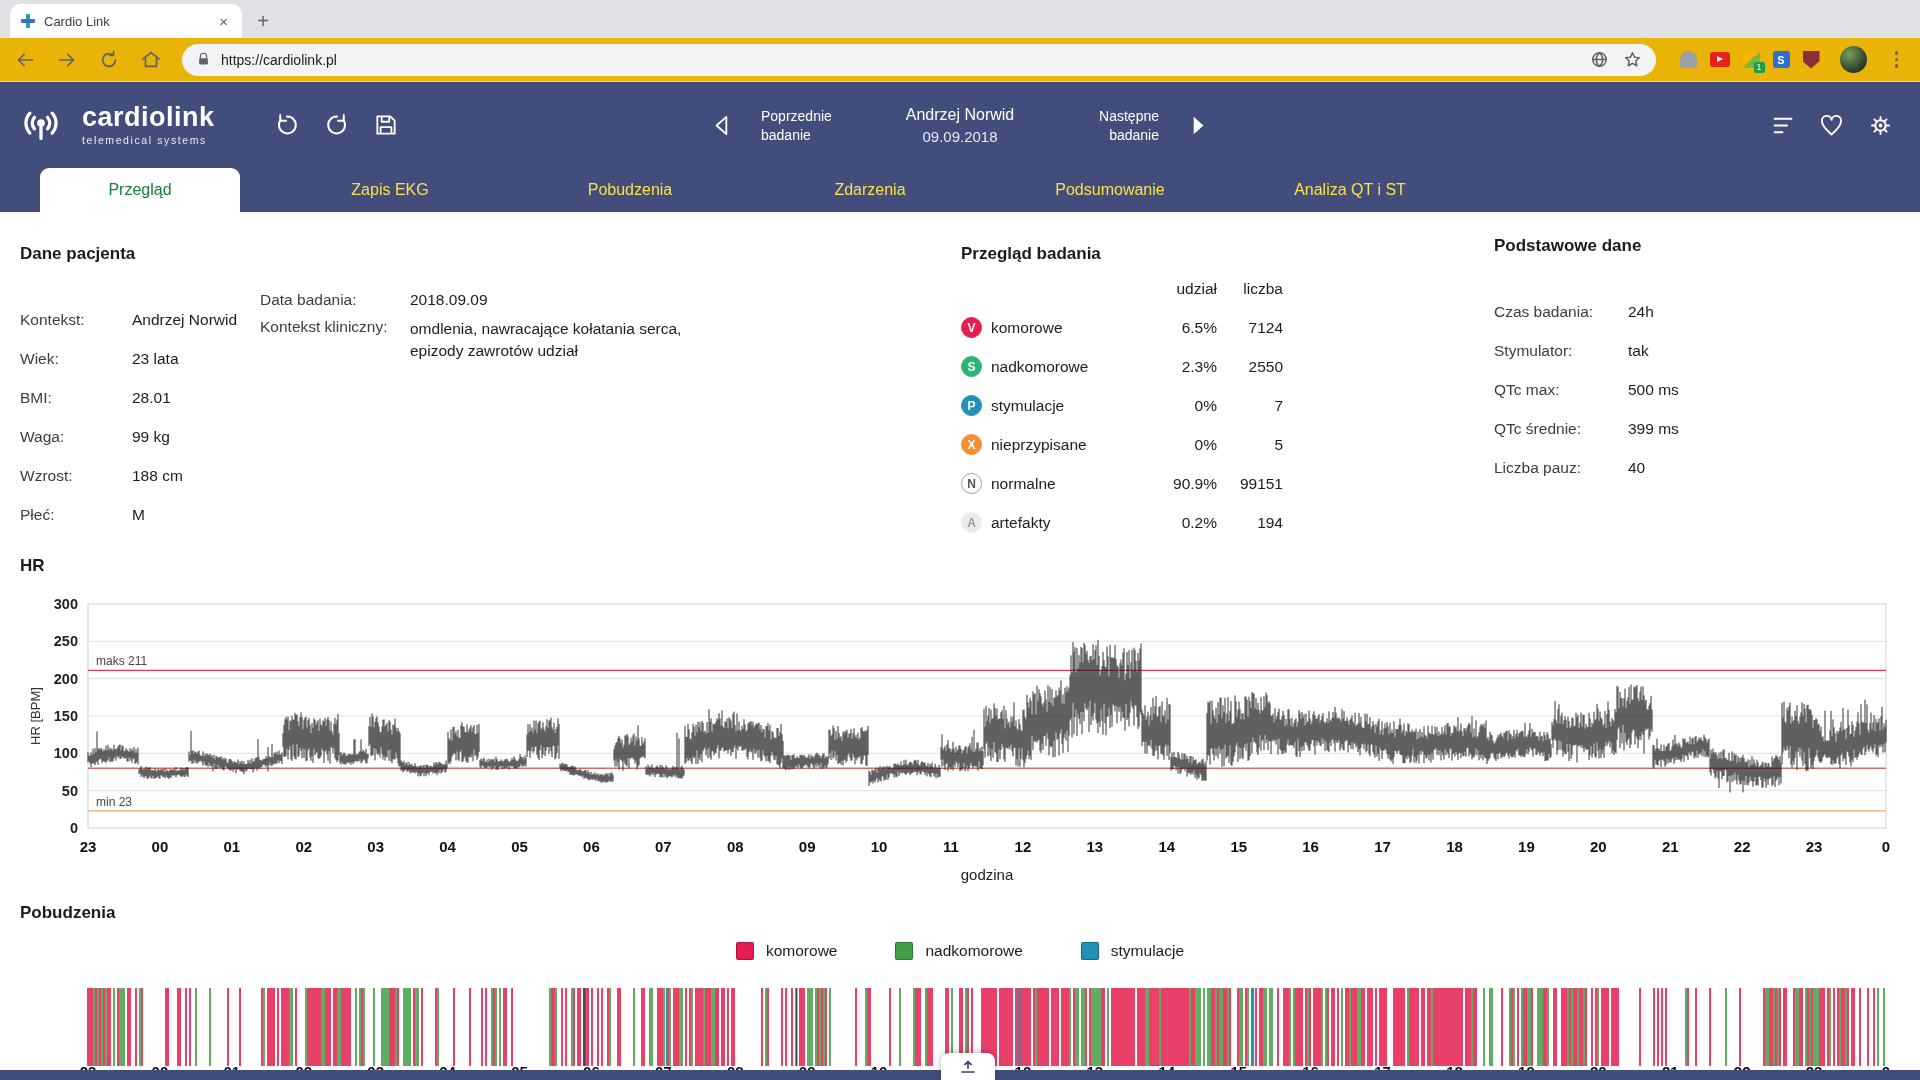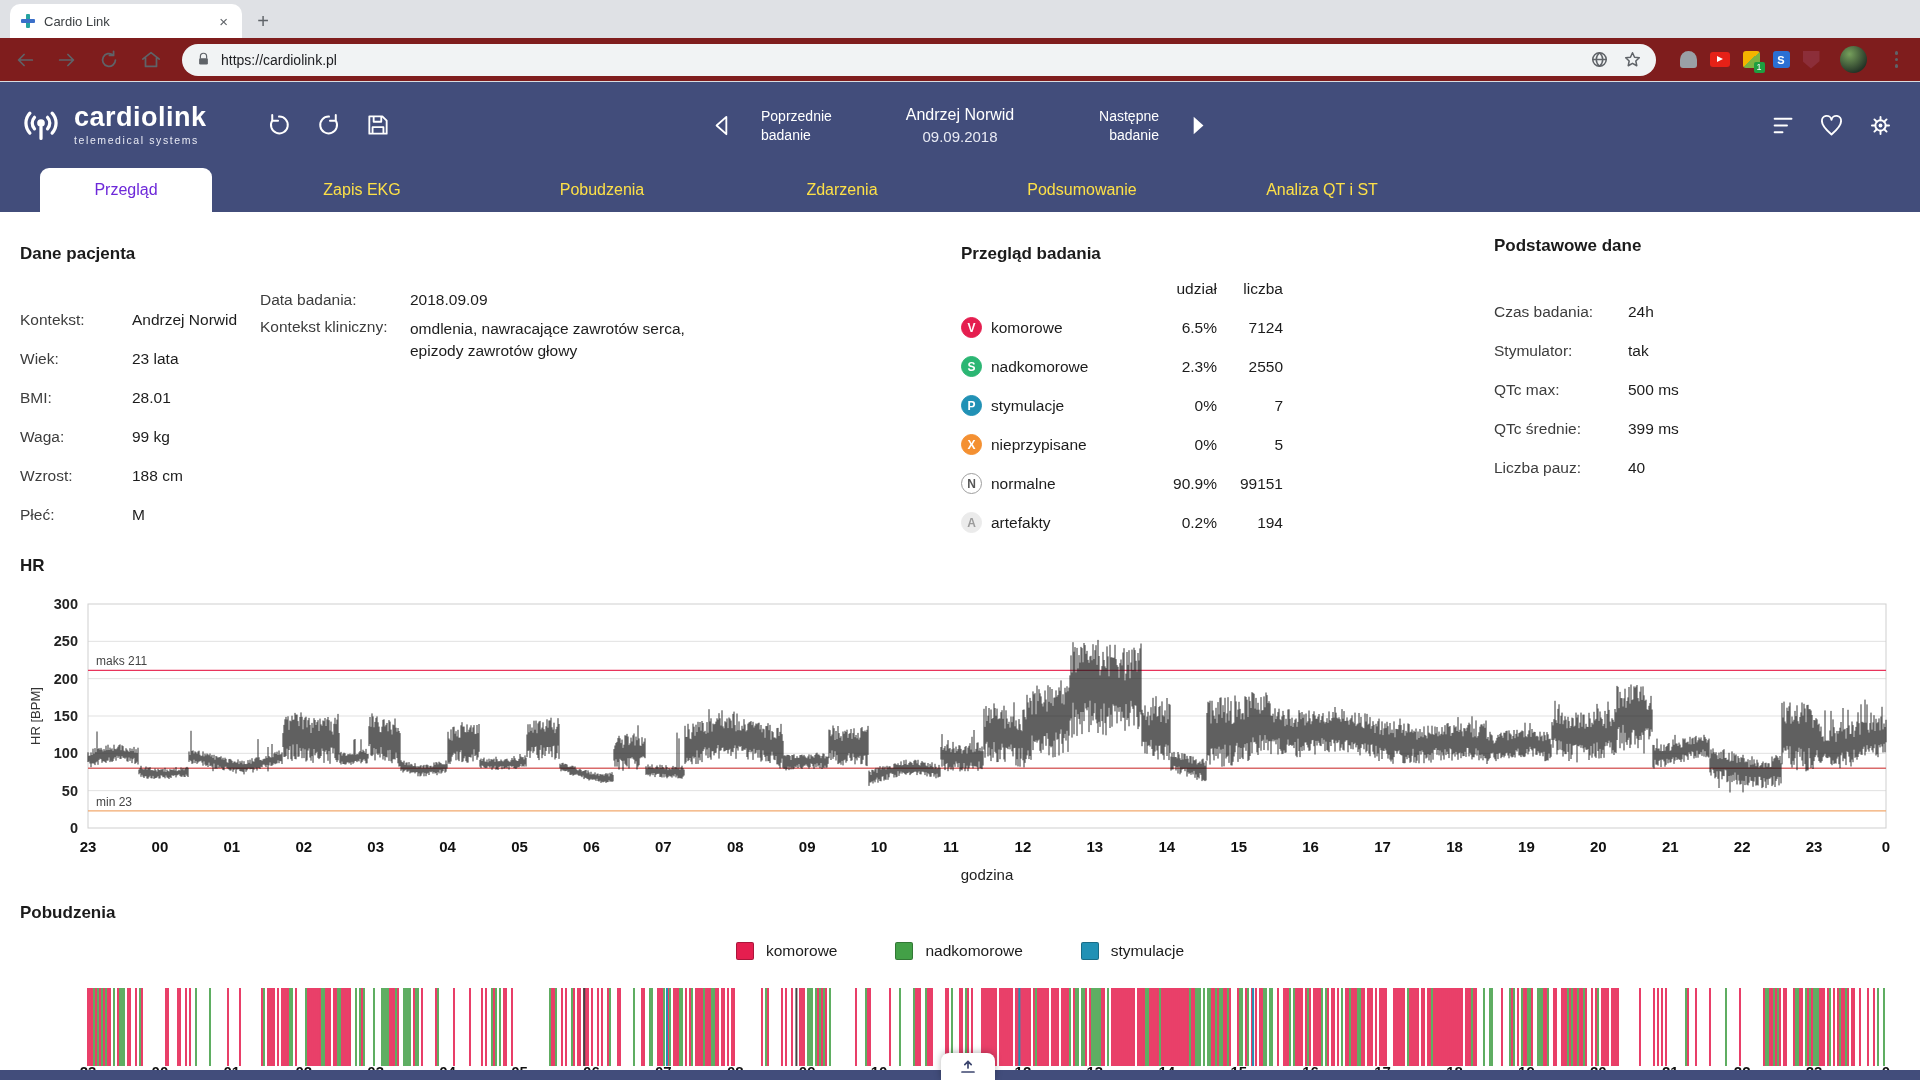--- a/index.html
+++ b/index.html
@@ -11,21 +11,21 @@
   .btab { width:232px; height:34px; background:#fff; border-radius:10px 10px 0 0;
     display:flex; align-items:center; padding:0 10px; gap:8px; }
   .favicon { width:16px; height:16px; position:relative; flex:0 0 16px; }
   .favicon::before { content:""; position:absolute; left:6px; top:1px; width:4px; height:14px; background:#26a3a0; border-radius:1px; }
   .favicon::after  { content:""; position:absolute; left:1px; top:6px; width:14px; height:4px; background:#3b6fc9; border-radius:1px; }
   .btab-title { font-size:13px; color:#3c4043; flex:1; white-space:nowrap; overflow:hidden; }
   .btab-close { color:#5f6368; font-size:15px; line-height:1; padding:2px 4px; border-radius:50%; }
   .newtab { width:30px; height:30px; margin:0 0 2px 6px; display:flex; align-items:center; justify-content:center;
     color:#5f6368; font-size:20px; }
 
-  .addressbar { height:44px; background:#7f1d1d; display:flex; align-items:center; padding:4px 14px; gap:20px;
+  .addressbar { height:44px; background:#eab308; display:flex; align-items:center; padding:4px 14px; gap:20px;
     border-bottom:1px solid #dadce0; }
   .navic { width:22px; height:22px; flex:0 0 auto; }
   .ic { stroke:#5f6368; stroke-width:1.9; fill:none; stroke-linecap:round; stroke-linejoin:round; }
   .omnibox { flex:1; height:32px; background:#f1f3f4; border-radius:16px; display:flex; align-items:center;
     padding:0 14px; gap:10px; }
   .url { font-size:14px; color:#202124; }
   .omni-right { margin-left:auto; display:flex; gap:14px; align-items:center; }
   .extrow { display:flex; align-items:center; gap:13px; margin-left:4px; }
   .ext-yt { width:20px; height:15px; background:#e62117; border-radius:3px; position:relative; }
   .ext-yt::after { content:""; position:absolute; left:7px; top:4px; border-left:6px solid #fff;
@@ -39,37 +39,37 @@
     font-weight:bold; display:flex; align-items:center; justify-content:center; }
   .ext-shield { width:17px; height:18px; background:#8c2e39;
     clip-path:polygon(0 0,100% 0,100% 60%,50% 100%,0 60%); }
   .avatar { width:27px; height:27px; border-radius:50%;
     background:radial-gradient(circle at 35% 30%, #76a05c, #233326 75%); }
   .kebab { display:flex; flex-direction:column; gap:3px; padding:4px 8px; }
   .kebab i { width:3.5px; height:3.5px; border-radius:50%; background:#5f6368; }
 
   
   .appheader { height:86px; background:#424d7b; position:relative; display:flex; align-items:center; color:#fff; }
-  .logo { display:flex; align-items:center; gap:10px; margin-left:18px; }
+  .logo { display:flex; align-items:center; gap:18px; margin-left:18px; }
   .logo-text .t1 { font-size:27px; font-weight:bold; letter-spacing:.5px; line-height:1; }
   .logo-text .t2 { font-size:10.5px; letter-spacing:1.6px; margin-top:3px; color:#e8eaf4; }
   .icw { stroke:#fff; stroke-width:1.7; fill:none; stroke-linecap:round; stroke-linejoin:round; }
   .editicons { display:flex; gap:22px; margin-left:58px; align-items:center; }
   .examnav { position:absolute; left:50%; top:50%; transform:translate(-50%,-50%);
     display:flex; align-items:center; gap:26px; }
   .examnav .navlbl { font-size:14px; line-height:1.35; width:78px; color:#fff; }
   .patientmid { text-align:center; min-width:190px; }
   .patientmid .nm { font-size:16px; }
   .patientmid .dt { font-size:15px; margin-top:4px; color:#e8eaf4; }
   .hdr-right { position:absolute; right:26px; display:flex; gap:22px; align-items:center; }
 
   
   .tabnav { height:44px; background:#424d7b; display:flex; padding-left:40px; }
   .tnav { width:240px; display:flex; align-items:center; justify-content:center; color:#fde047; font-size:16px; }
-  .tnav.active { width:172px; background:#fff; color:#6d28d9; border-radius:9px 9px 0 0; }
+  .tnav.active { width:200px; background:#fff; color:#15803d; border-radius:9px 9px 0 0; }
   .tnav.after-active { margin-left:30px; }
 
   
   .section-title { font-size:17px; font-weight:bold; color:#1b1b1b; }
   .row { height:39px; display:flex; align-items:flex-end; font-size:15.5px; }
   .row .lbl { color:#3d3d3d; }
   .row .val { color:#1c1c1c; }
 
   .patient { position:absolute; left:20px; top:244px; width:700px; }
   .patient .rows { margin-top:26px; }
@@ -258,21 +258,21 @@
         <span class="val">M</span>
       </div>
   </div>
   <div class="patient-right">
     <div class="row">
         <span class="lbl">Data badania:</span>
         <span class="val">2018.09.09</span>
       </div>
     <div class="row tall">
         <span class="lbl">Kontekst kliniczny:</span>
-        <span class="val">omdlenia, nawracające zawrotów serca, epizody zawrotów głowy</span>
+        <span class="val">omdlenia, nawracające kołatania serca, epizody zawrotów udział</span>
       </div>
   </div>
 </div>
 
 <div class="ov">
   <div class="section-title">Przegląd badania</div>
   <div class="hdr">
     <span></span>
       <span></span>
     <span class="rnum">udział</span>

